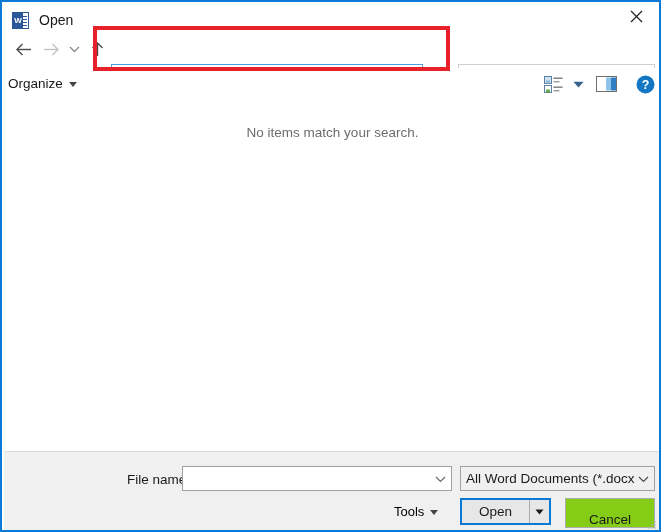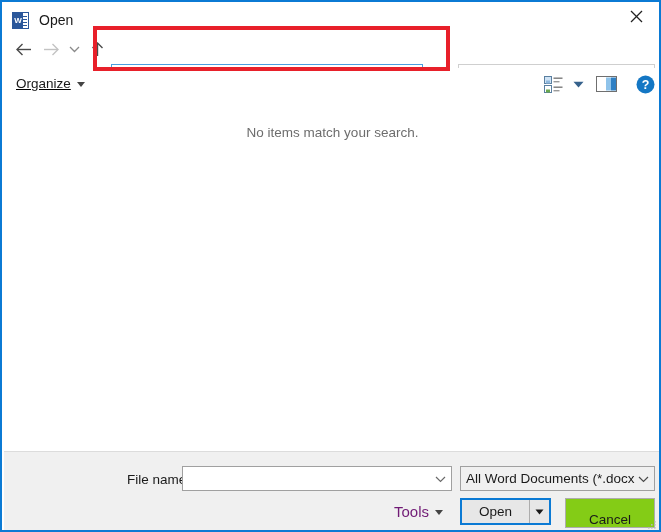--- a/index.html
+++ b/index.html
@@ -214,26 +214,25 @@
   #commandbar {
     position: absolute;
     left: 2px; top: 68px;
     width: 657px;
     height: 31px;
     background: #ffffff;
     border-bottom: 1px solid #e1e4e8;
   }
   #organize-button {
     position: absolute;
-    left: 12px; top: 6px;
+    left: 4px; top: 6px;
     height: 20px;
     display: flex;
     align-items: center;
     cursor: default;
-    text-decoration: underline;
   }
   #organize-label {
     font-size: 13.5px;
     color: #1a1a1a;
     line-height: 20px;
   }
   .caret-down {
     width: 0; height: 0;
     border-left: 4px solid transparent;
     border-right: 4px solid transparent;
@@ -360,22 +359,22 @@
   }
   #tools-button {
     position: absolute;
     left: 390px; top: 50px;
     height: 20px;
     display: flex;
     align-items: center;
     cursor: default;
   }
   #tools-label {
-    font-size: 15px;
-    color: #701a75;
+    font-size: 13px;
+    color: #000000;
     line-height: 20px;
   }
 
   #open-split {
     position: absolute;
     left: 456px; top: 46px;
     width: 91px;
     height: 27px;
     box-sizing: border-box;
     border: 2px solid #0b7ad4;

